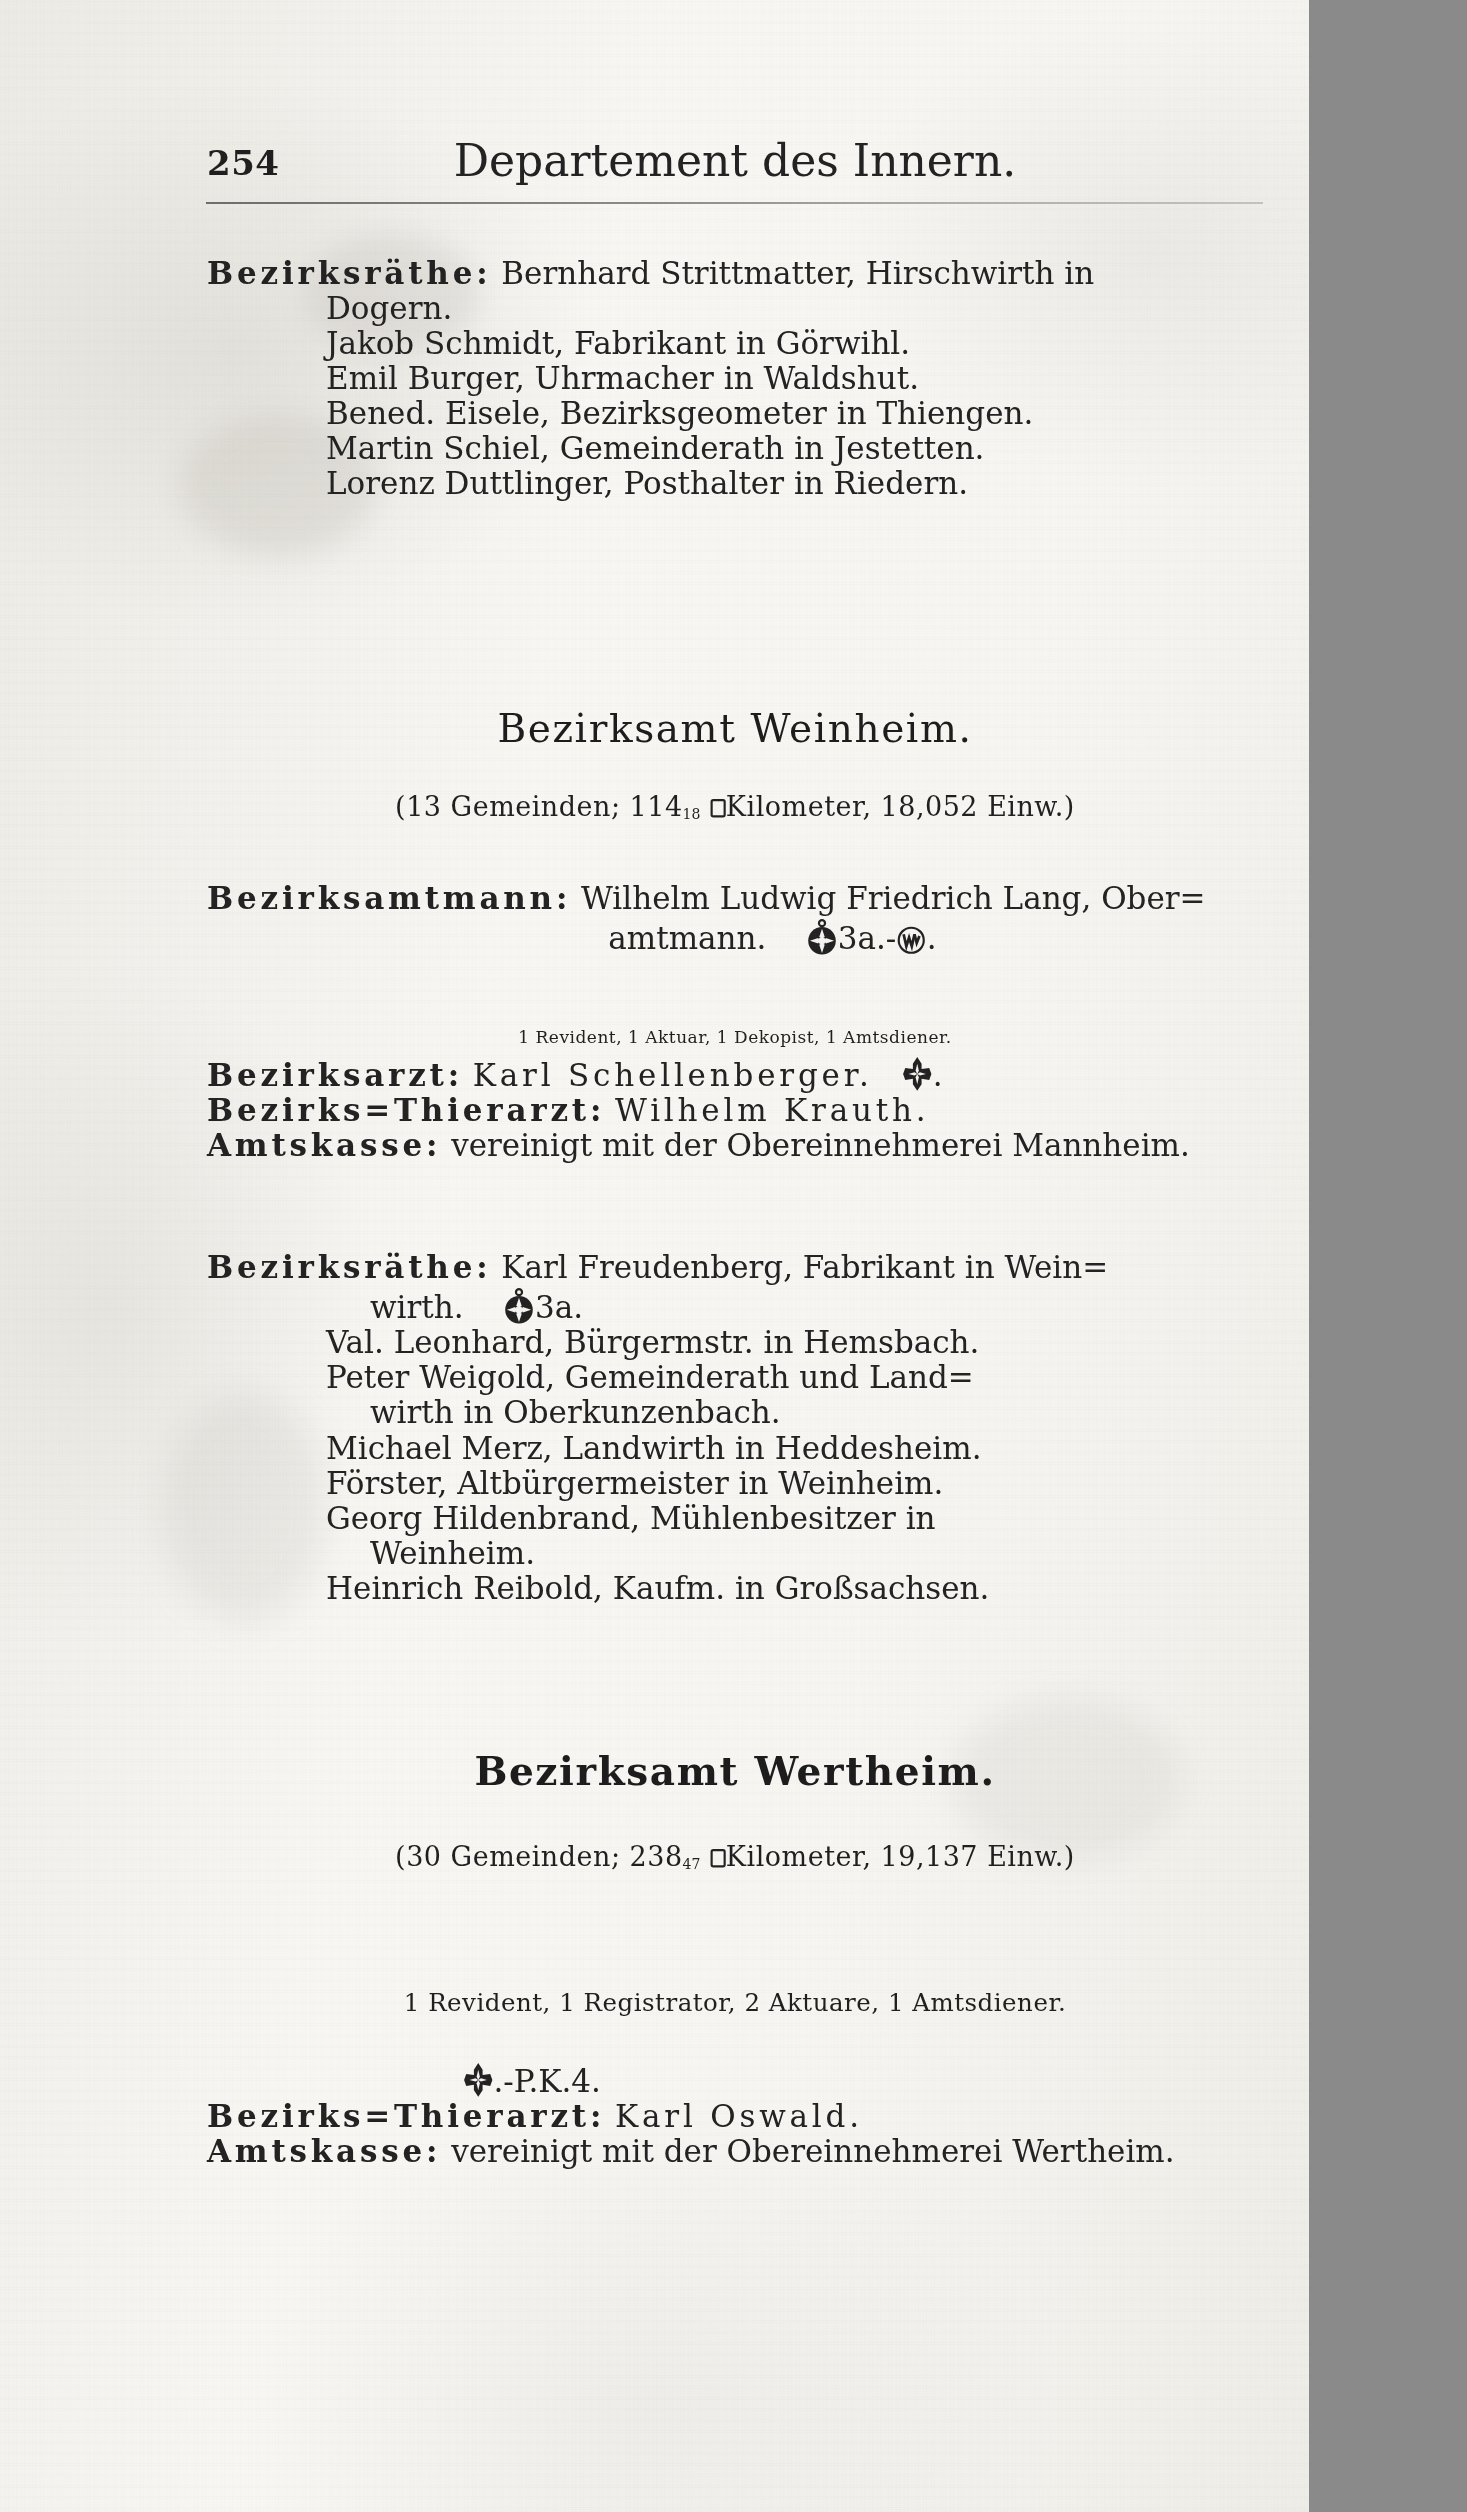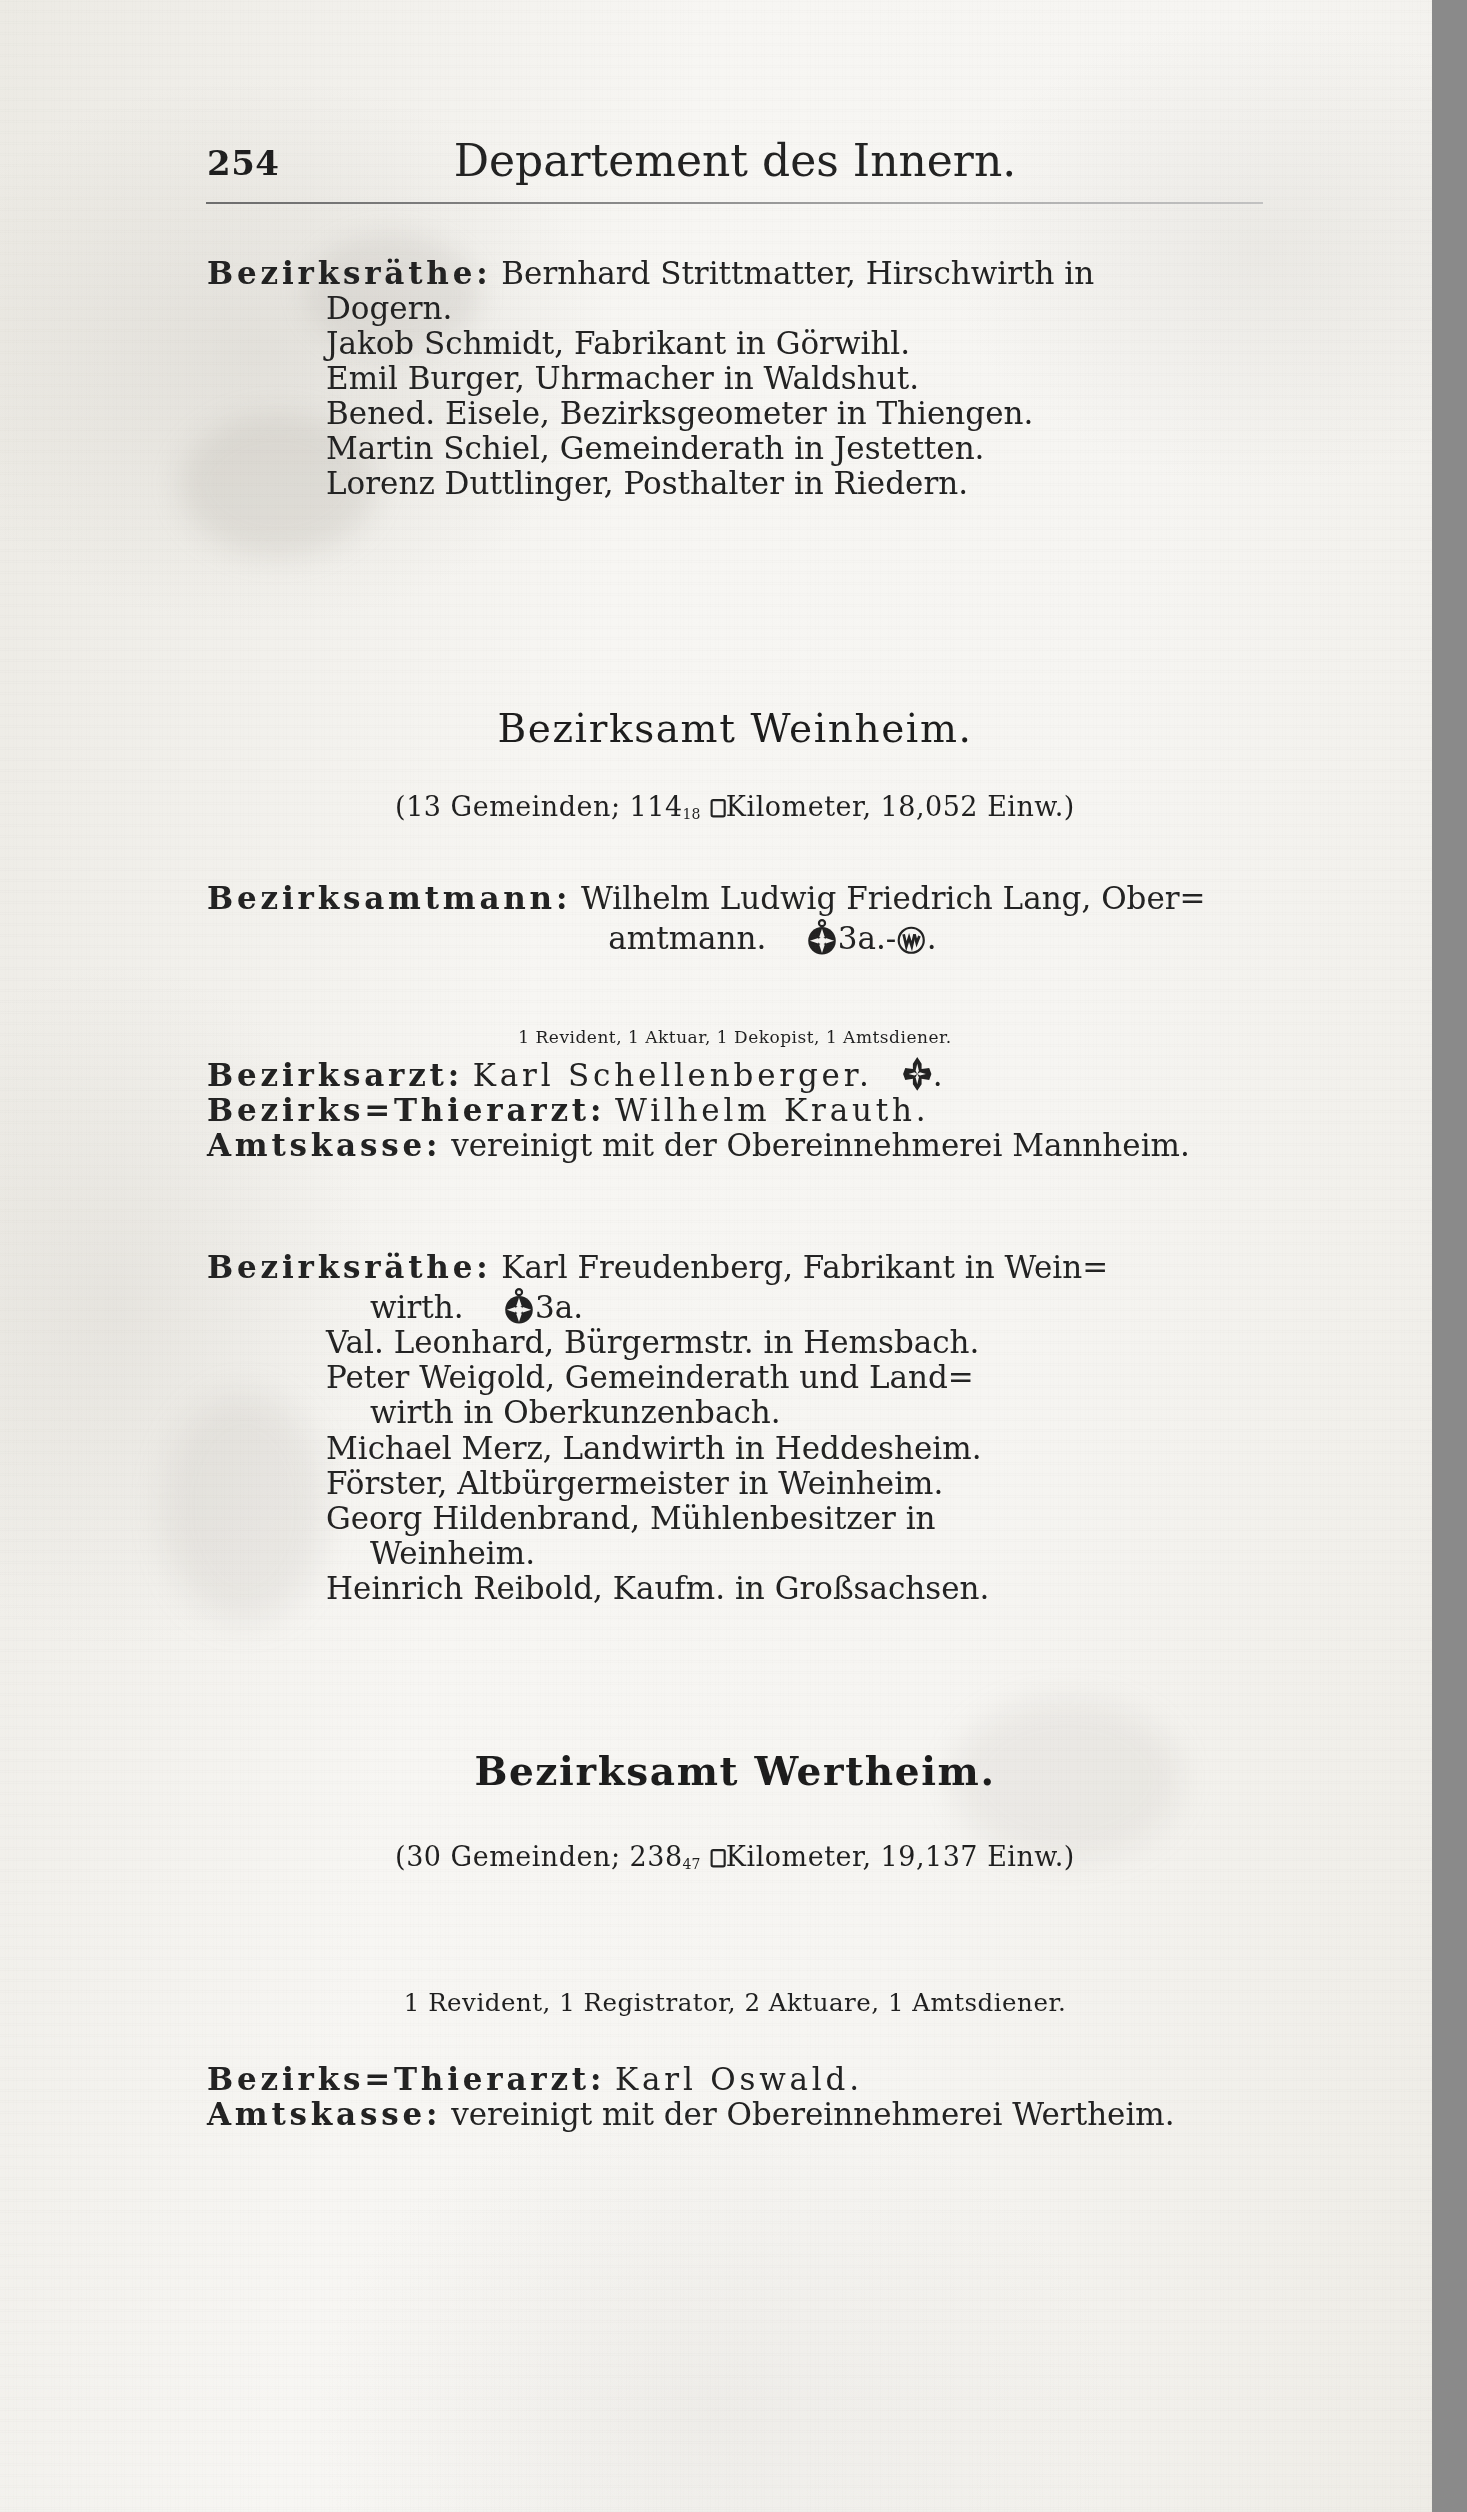--- a/index.html
+++ b/index.html
@@ -1,18 +1,18 @@
 <!DOCTYPE html>
 <html style="font-size:8.7px"><head>
 <meta charset="utf-8">
 <style>
   html,body{margin:0;padding:0;background:#8a8a8a;}
   body{font-family:"DejaVu Serif", serif;}
   .page{
-    position:relative;width:1432px;height:2512px;
+    position:relative;width:1309px;height:2512px;
     background:#f4f3f0;
     background-image:
       radial-gradient(ellipse 490px 381px at 18% 14%, rgba(192,188,180,.30), rgba(0,0,0,0) 72%),
       radial-gradient(ellipse 381px 490px at 8% 52%, rgba(198,194,186,.26), rgba(0,0,0,0) 70%),
       radial-gradient(ellipse 435px 326px at 88% 10%, rgba(196,192,184,.22), rgba(0,0,0,0) 72%),
       radial-gradient(ellipse 544px 435px at 50% 96%, rgba(200,196,188,.18), rgba(0,0,0,0) 74%),
       linear-gradient(100deg,#eceae4 0%,#f7f6f3 38%,#f6f5f2 66%,#eeece6 100%);
     overflow:hidden;
     color:#242424;
   }
@@ -187,20 +187,31 @@
       <svg viewBox="0 0 30 36">
           <rect x="3" y="4" width="24" height="30" rx="3" fill="none" stroke="#222" stroke-width="4"></rect>
         </svg>
     </span><span>Kilometer, 19,137 Einw.)</span>
   </div>
 
 
   <div class="ctr staff fk" style="top:1989px;font-size:24.5px;">1 Revident, 1 Registrator, 2 Aktuare, 1 Amtsdiener.</div>
 
   <div class="blk fk" style="left:207px;top:2062px;width:1066px;">
+    <div class="ln" style="padding-left:256px;">
+      <span class="sym ironx">
+        <svg viewBox="0 0 56 66">
+          <path d="M28 2 L36 14 L36 24 L50 22 L54 33 L50 44 L36 42 L36 52 L28 64 L20 52 L20 42 L6 44 L2 33 L6 22 L20 24 L20 14 Z" fill="#222"></path>
+          <path d="M28 14 L31 27 L28 33 L25 27 Z" fill="#f4f3f0"></path>
+          <path d="M28 52 L31 39 L28 33 L25 39 Z" fill="#f4f3f0"></path>
+          <path d="M12 33 L23 30 L28 33 L23 36 Z" fill="#f4f3f0"></path>
+          <path d="M44 33 L33 30 L28 33 L33 36 Z" fill="#f4f3f0"></path>
+        </svg>
+      </span><span>.-P.K.4.</span>
+    </div>
     <div class="ln">
       <span class="sp bold">Bezirks=Thierarzt:</span>
       <span class="sp">Karl Oswald.</span>
     </div>
     <div class="ln">
       <span class="sp bold">Amtskasse:</span>
       <span>vereinigt mit der Obereinnehmerei Wertheim.</span>
     </div>
   </div>
 

